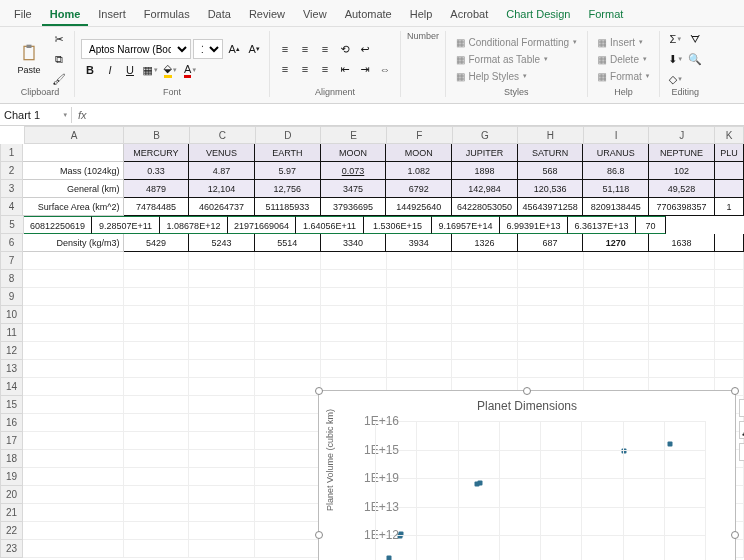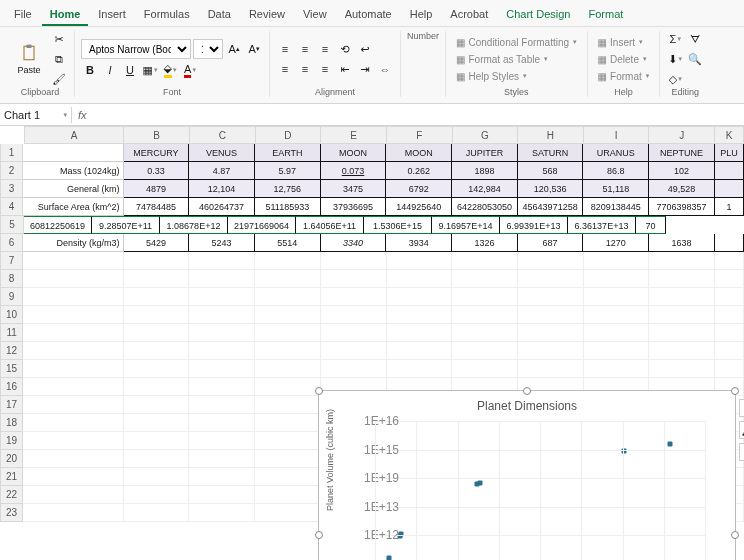--- a/index.html
+++ b/index.html
@@ -225,21 +225,21 @@
         <div class="cell hdr" style="width: 68px;">NEPTUNE</div>
         <div class="cell hdr" style="width: 30px;">PLU</div>
       </div>
       <div class="datarow">
         <div class="rowhead">2</div>
         <div class="labelcell" style="width: 104px;">Mass (1024kg)</div>
         <div class="cell hdr2" style="width: 68px;">0.33</div>
         <div class="cell hdr2" style="width: 68px;">4.87</div>
         <div class="cell hdr2" style="width: 68px;">5.97</div>
         <div class="cell hdr2" style="width: 68px; text-decoration: underline;">0.073</div>
-        <div class="cell hdr2" style="width: 68px;">0.262</div>
+        <div class="cell hdr2" style="width: 68px;">1.082</div>
         <div class="cell hdr2" style="width: 68px;">1898</div>
         <div class="cell hdr2" style="width: 68px;">568</div>
         <div class="cell hdr2" style="width: 68px;">86.8</div>
         <div class="cell hdr2" style="width: 68px;">102</div>
         <div class="cell hdr2" style="width: 30px;"></div>
       </div>
       <div class="datarow">
         <div class="rowhead">3</div>
         <div class="labelcell" style="width: 104px;">General (km)</div>
         <div class="cell hdr2" style="width: 68px;">4879</div>
@@ -279,25 +279,25 @@
         <div class="cell " style="width: 68px;">6.99391E+13</div>
         <div class="cell " style="width: 68px;">6.36137E+13</div>
         <div class="cell " style="width: 30px;">70</div>
       </div>
       <div class="datarow">
         <div class="rowhead">6</div>
         <div class="labelcell" style="width: 104px;">Density (kg/m3)</div>
         <div class="cell " style="width: 68px;">5429</div>
         <div class="cell " style="width: 68px;">5243</div>
         <div class="cell " style="width: 68px;">5514</div>
-        <div class="cell " style="width: 68px; font-style: italic;">3340</div>
+        <div class="cell " style="width: 68px;">3340</div>
         <div class="cell " style="width: 68px;">3934</div>
         <div class="cell " style="width: 68px;">1326</div>
         <div class="cell " style="width: 68px;">687</div>
-        <div class="cell " style="width: 68px;">1270</div>
+        <div class="cell " style="width: 68px; font-weight: bold;">1270</div>
         <div class="cell " style="width: 68px;">1638</div>
         <div class="cell " style="width: 30px;"></div>
       </div>
       <div class="datarow">
         <div class="rowhead">7</div>
         <div class="emptycell" style="width: 104px;"></div>
         <div class="emptycell" style="width: 68px;"></div>
         <div class="emptycell" style="width: 68px;"></div>
         <div class="emptycell" style="width: 68px;"></div>
         <div class="emptycell" style="width: 68px;"></div>
@@ -359,20 +359,48 @@
         <div class="emptycell" style="width: 68px;"></div>
         <div class="emptycell" style="width: 68px;"></div>
         <div class="emptycell" style="width: 68px;"></div>
         <div class="emptycell" style="width: 68px;"></div>
         <div class="emptycell" style="width: 68px;"></div>
         <div class="emptycell" style="width: 68px;"></div>
         <div class="emptycell" style="width: 30px;"></div>
       </div>
       <div class="datarow">
         <div class="rowhead">12</div>
+        <div class="emptycell" style="width: 104px;"></div>
+        <div class="emptycell" style="width: 68px;"></div>
+        <div class="emptycell" style="width: 68px;"></div>
+        <div class="emptycell" style="width: 68px;"></div>
+        <div class="emptycell" style="width: 68px;"></div>
+        <div class="emptycell" style="width: 68px;"></div>
+        <div class="emptycell" style="width: 68px;"></div>
+        <div class="emptycell" style="width: 68px;"></div>
+        <div class="emptycell" style="width: 68px;"></div>
+        <div class="emptycell" style="width: 68px;"></div>
+        <div class="emptycell" style="width: 30px;"></div>
+      </div>
+      <div class="datarow">
+        <div class="rowhead">13</div>
+        <div class="emptycell" style="width: 104px;"></div>
+        <div class="emptycell" style="width: 68px;"></div>
+        <div class="emptycell" style="width: 68px;"></div>
+        <div class="emptycell" style="width: 68px;"></div>
+        <div class="emptycell" style="width: 68px;"></div>
+        <div class="emptycell" style="width: 68px;"></div>
+        <div class="emptycell" style="width: 68px;"></div>
+        <div class="emptycell" style="width: 68px;"></div>
+        <div class="emptycell" style="width: 68px;"></div>
+        <div class="emptycell" style="width: 68px;"></div>
+        <div class="emptycell" style="width: 30px;"></div>
+      </div>
+      <div class="datarow">
+        <div class="rowhead">14</div>
         <div class="emptycell" style="width: 104px;"></div>
         <div class="emptycell" style="width: 68px;"></div>
         <div class="emptycell" style="width: 68px;"></div>
         <div class="emptycell" style="width: 68px;"></div>
         <div class="emptycell" style="width: 68px;"></div>
         <div class="emptycell" style="width: 68px;"></div>
         <div class="emptycell" style="width: 68px;"></div>
         <div class="emptycell" style="width: 68px;"></div>
         <div class="emptycell" style="width: 68px;"></div>
         <div class="emptycell" style="width: 68px;"></div>

